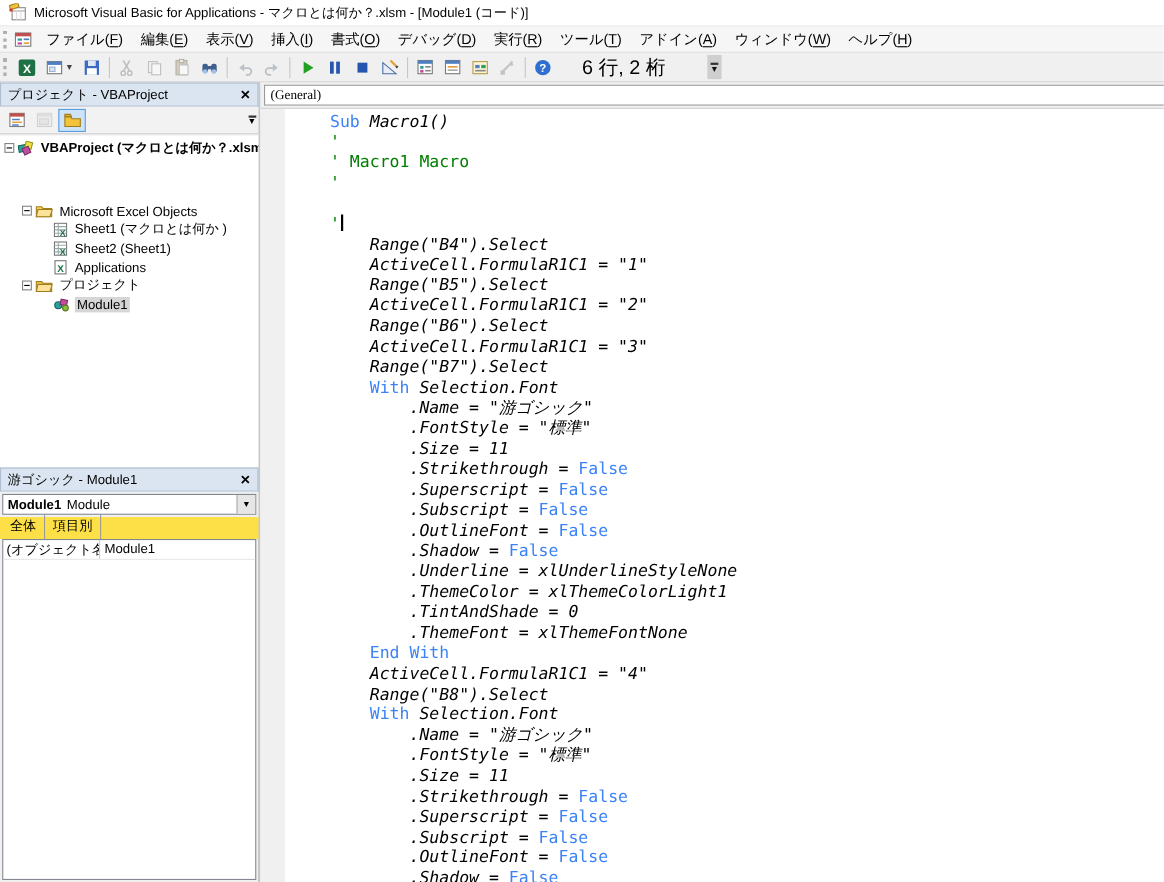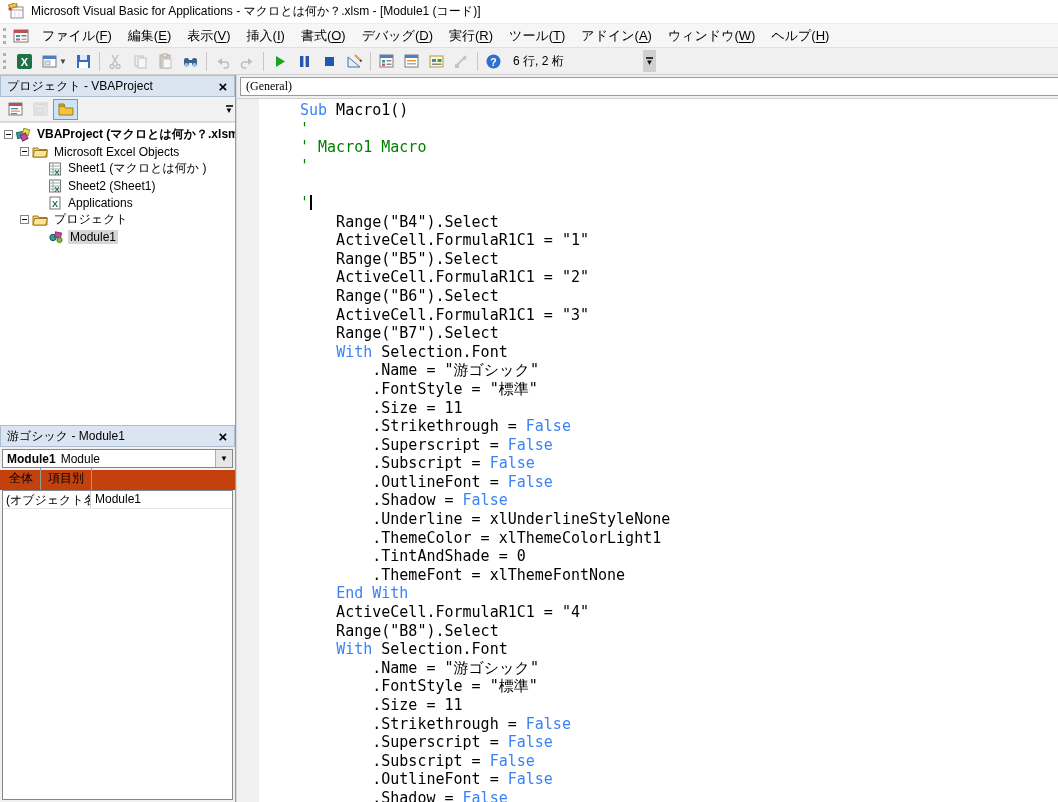--- a/index.html
+++ b/index.html
@@ -20,21 +20,21 @@
   .menu-item u { text-underline-offset:2px; }
 
   
   .toolbar { height:28px; display:flex; align-items:center; background:#f0f0f0;
     border-top:1px solid #e0e0e0; border-bottom:1px solid #cfcfcf; }
   .tbtn { width:25px; height:23px; display:flex; align-items:center; justify-content:center; }
   .tbtn.disabled { opacity:.5; filter:grayscale(.6); }
   .tbtn.with-dd { width:34px; }
   .ddarrow { font-size:8px; color:#444; margin-left:1px; }
   .tsep { width:1px; height:19px; background:#c6c6c6; margin:0 3px; }
-  .tstatus { font-size:12px; margin-left:7px; white-space:nowrap; }
+  .tstatus { font-size:18px; margin-left:23px; white-space:nowrap; }
   .ovf { margin-left:auto; margin-right:402px; width:13px; height:22px; display:flex;
     flex-direction:column; align-items:center; justify-content:center; background:#cfcfcf; }
   .ovf .bar { width:7px; height:2px; background:#333; margin-bottom:1px; }
   .ovf .chev { font-size:8px; line-height:6px; color:#111; }
 
   
   .main { display:flex; height:727px; }
   .leftcol { width:236px; display:flex; flex-direction:column;
     border-right:1px solid #9b9b9b; background:#f0f0f0; }
   .codecol { flex:1; display:flex; flex-direction:column; border-left:1px solid #d8d8d8; }
@@ -71,41 +71,41 @@
 
   .props-panel { flex:1; display:flex; flex-direction:column; }
   .combo-row { height:23px; padding:2px; background:#f0f0f0; }
   .pcombo { height:19px; background:#fff; border:1px solid #828790; display:flex;
     align-items:center; font-size:12px; padding-left:4px; }
   .pcombo .nm { font-weight:bold; margin-right:5px; }
   .pcombo .dd { margin-left:auto; width:17px; height:17px; background:#e6e6e6;
     border-left:1px solid #adadad; display:flex; align-items:center; justify-content:center;
     font-size:8px; }
   .ptabs { height:20px; display:flex; align-items:flex-end; font-size:12px;
-    background:#c2410c; padding-left:2px; }
+    background:#fde047; padding-left:2px; }
   .ptab { padding:2px 7px 3px 7px; border-right:1px solid #9a9a9a; }
   .prop-grid { flex:1; margin:0 2px 2px 2px; border:1px solid #828790; background:#fff; }
   .prow { display:flex; height:18px; font-size:12px; border-bottom:1px solid #e8e8e8; }
   .pcell-n { width:88px; padding:1px 3px; border-right:1px solid #cfcfcf; white-space:nowrap; overflow:hidden; }
   .pcell-v { flex:1; padding:1px 4px; }
 
   
   .combo-strip { height:24px; background:#f0f0f0; border-bottom:1px solid #cfcfcf;
     padding:2px 0 2px 3px;font-family:Liberation Serif, serif; }
   .gcombo { height:19px; width:calc(100% + 20px); background:#fff; border:1px solid #9b9b9b;
     font-size:12px; display:flex; align-items:center; padding-left:5px; }
   .code-area { position:relative; flex:1; background:#fff; overflow:hidden; }
   .margin-bar { position:absolute; left:0; top:0; bottom:0; width:22px; background:#f0f0f0; }
   .code-text { margin-left:22px; padding:2px 0 0 41px;
     font-family:"DejaVu Sans Mono","Liberation Mono",monospace;
     font-size:15px; line-height:18.6px; white-space:pre; }
   .code-line { min-height:18.6px; }
   .code-line .k { color:#3b82f6; }
   .code-line .c { color:#008000; }
-  .code-line .n { color:#000000; }
+  .code-line .n { color:#000000;font-style:italic; }
   .caret { display:inline-block; width:2px; height:15px; background:#000;
     vertical-align:-2px; margin-left:1px; }
 </style>
 </head>
 <body>
 
 <div class="titlebar">
   <span class="appicon">
       <svg width="17" height="17">
         <rect x="3" y="4" width="12" height="11" fill="#fff" stroke="#8a8a8a"></rect>
@@ -359,21 +359,21 @@
             <span class="expander"></span>
             <span class="tree-icon">
               <svg width="15" height="14">
                 <rect x="1" y="4" width="6" height="6" fill="#2aa198" stroke="#11635c" transform="rotate(-10 4 7)"></rect>
                 <rect x="7" y="1" width="6" height="6" fill="#f0e13c" stroke="#97902a" transform="rotate(15 10 4)"></rect>
                 <rect x="5" y="6" width="6" height="6" fill="#c54ba0" stroke="#7c2f65" transform="rotate(-25 8 9)"></rect>
               </svg>
             </span>
             <span class="tree-label bold">VBAProject (マクロとは何か？.xlsm)</span>
           </div>
-          <div class="tree-row" style="padding-left: 20px;">
+          <div class="tree-row" style="padding-left: 20px; margin-top: 40px;">
             <span class="expander"></span>
             <span class="tree-icon">
               <svg width="16" height="13">
                 <path d="M1 3 h5 l1 1.5 h8 v7.5 h-14 z" fill="#f7ce58" stroke="#a07d1c"></path>
                 <path d="M2.5 5.5 h13 l-2 6.5 h-12.5 z" fill="#fde39a" stroke="#a07d1c"></path>
               </svg>
             </span>
             <span class="tree-label">Microsoft Excel Objects</span>
           </div>
           <div class="tree-row" style="padding-left: 36px;">

